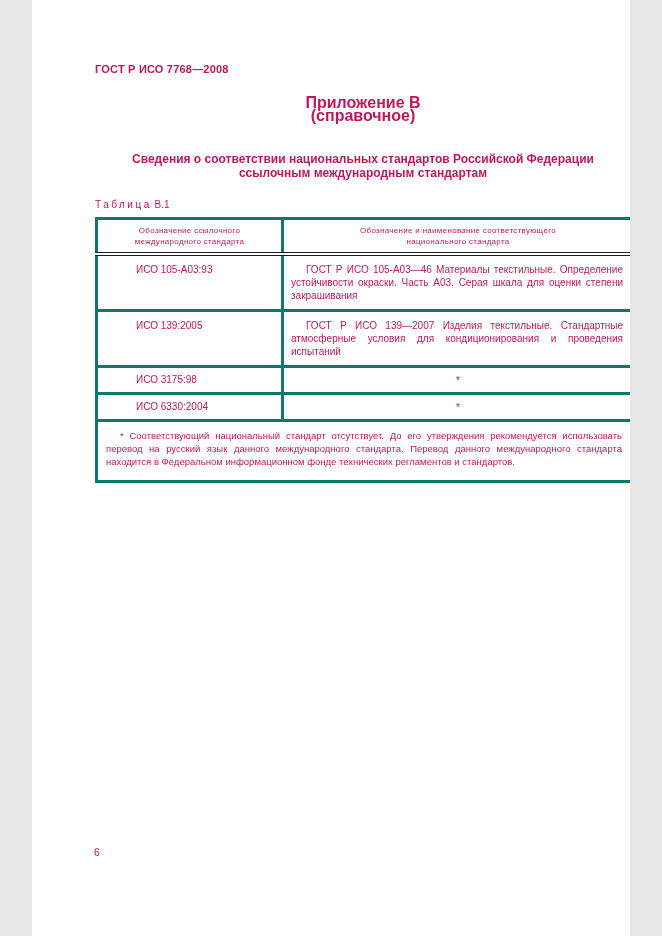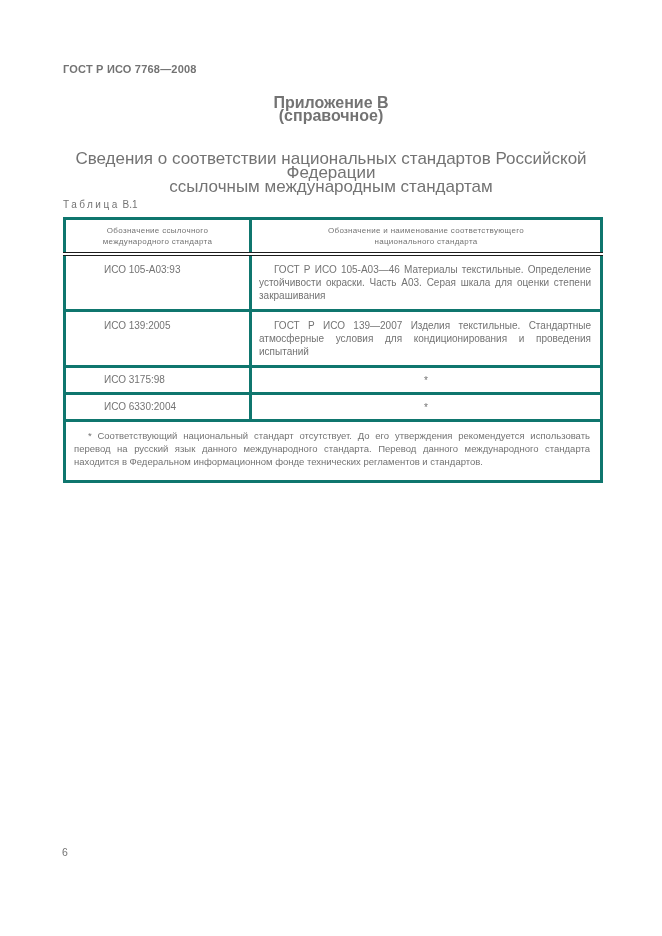--- a/index.html
+++ b/index.html
@@ -2,26 +2,26 @@
 <html><head>
 <meta charset="utf-8">
 <style>
   html, body {
     margin: 0;
     padding: 0;
     background: #e8e8e8;
   }
   .page {
     position: relative;
-    width: 662px;
+    width: 598px;
     height: 936px;
     margin: 0 auto;
     background: #ffffff;
     font-family: "Liberation Sans", sans-serif;
-    color: #737373;
+    color: #be185d;
     overflow: hidden;
   }
   .doc-code {
     position: absolute;
     left: 63px;
     top: 63px;
     font-size: 11px;
     font-weight: bold;
     letter-spacing: 0.2px;
   }
@@ -34,22 +34,22 @@
     font-size: 16px;
     font-weight: bold;
     line-height: 13px;
   }
   .doc-title {
     position: absolute;
     top: 152px;
     left: 31px;
     width: 600px;
     text-align: center;
-    font-size: 17px;
-    font-weight: normal;
+    font-size: 12px;
+    font-weight: bold;
     line-height: 14px;
   }
   .table-caption {
     position: absolute;
     left: 63px;
     top: 199px;
     font-size: 10px;
   }
   .table-caption .spaced {
     letter-spacing: 2.5px;

